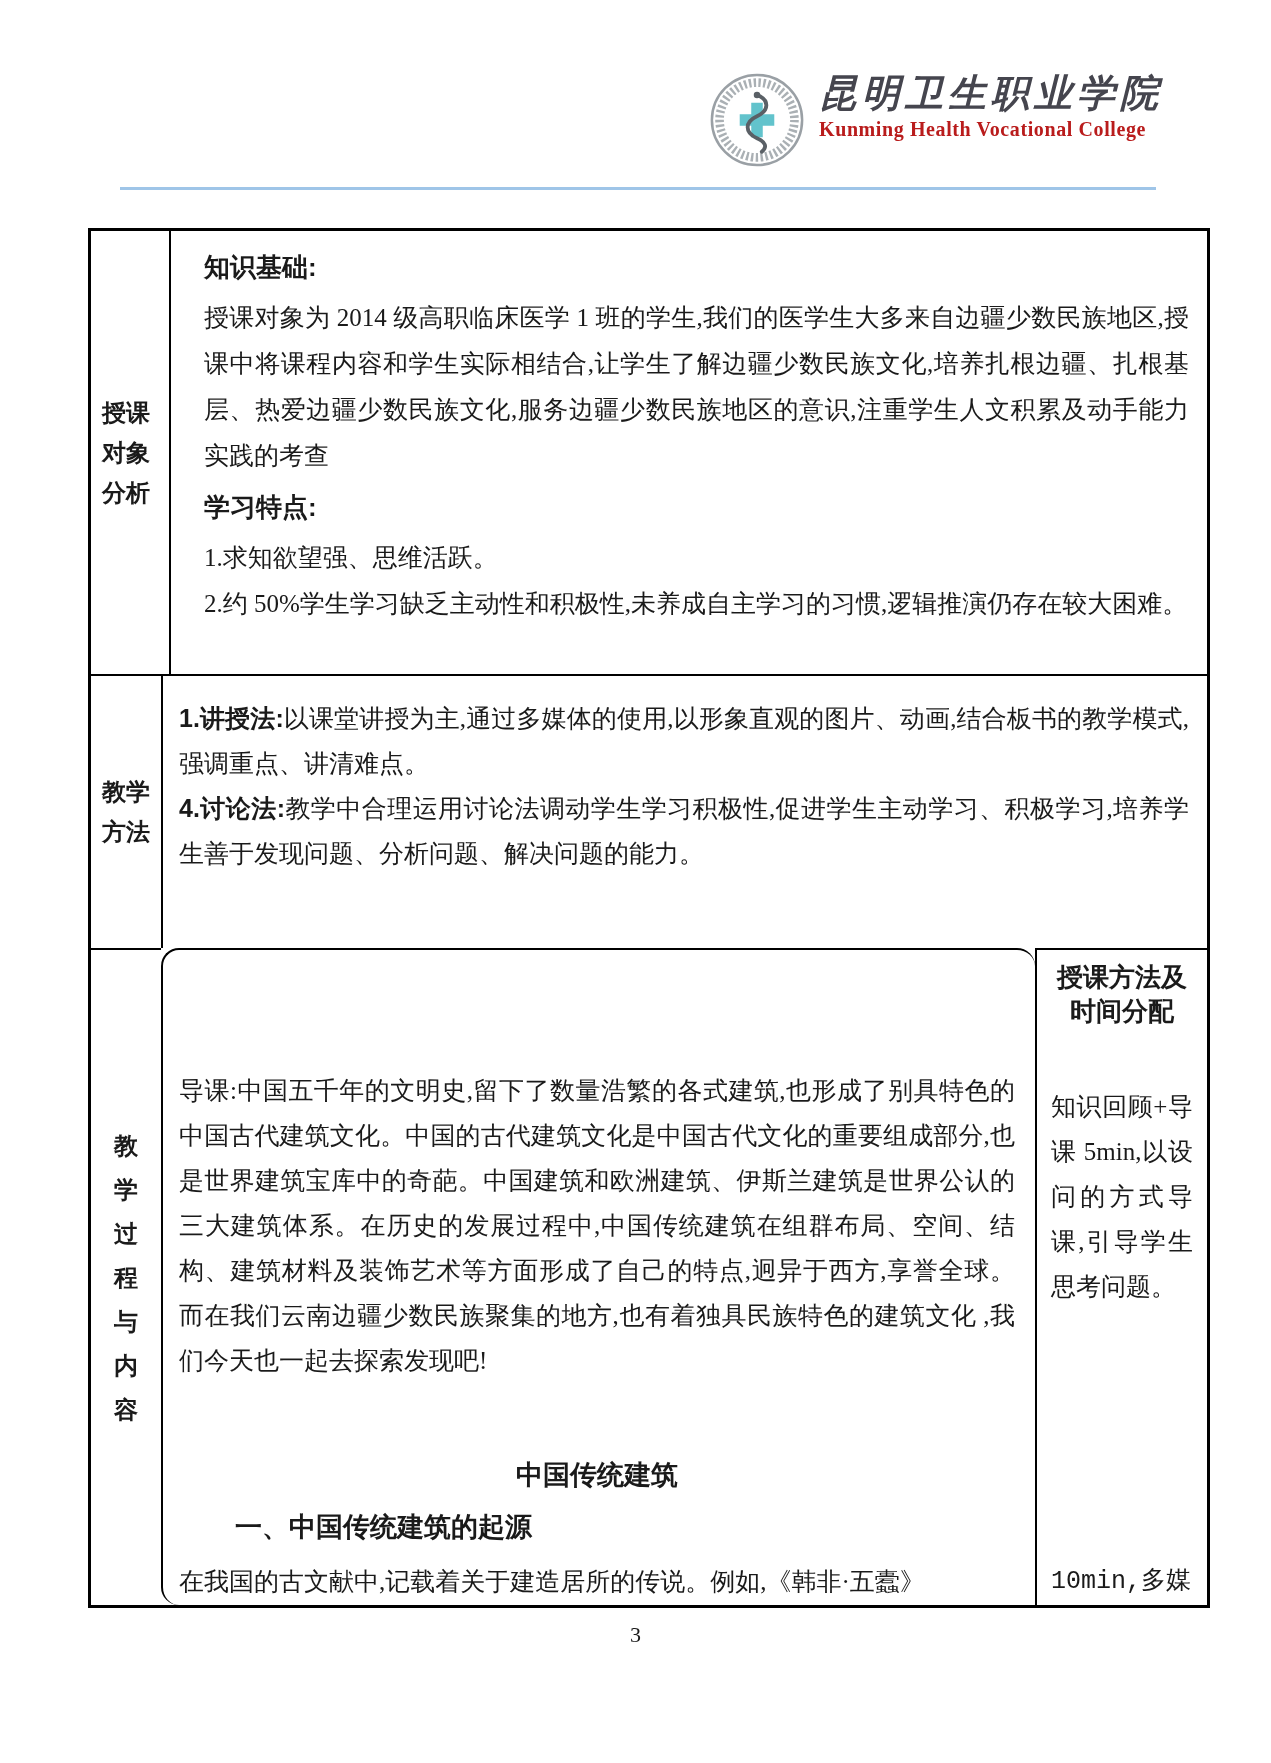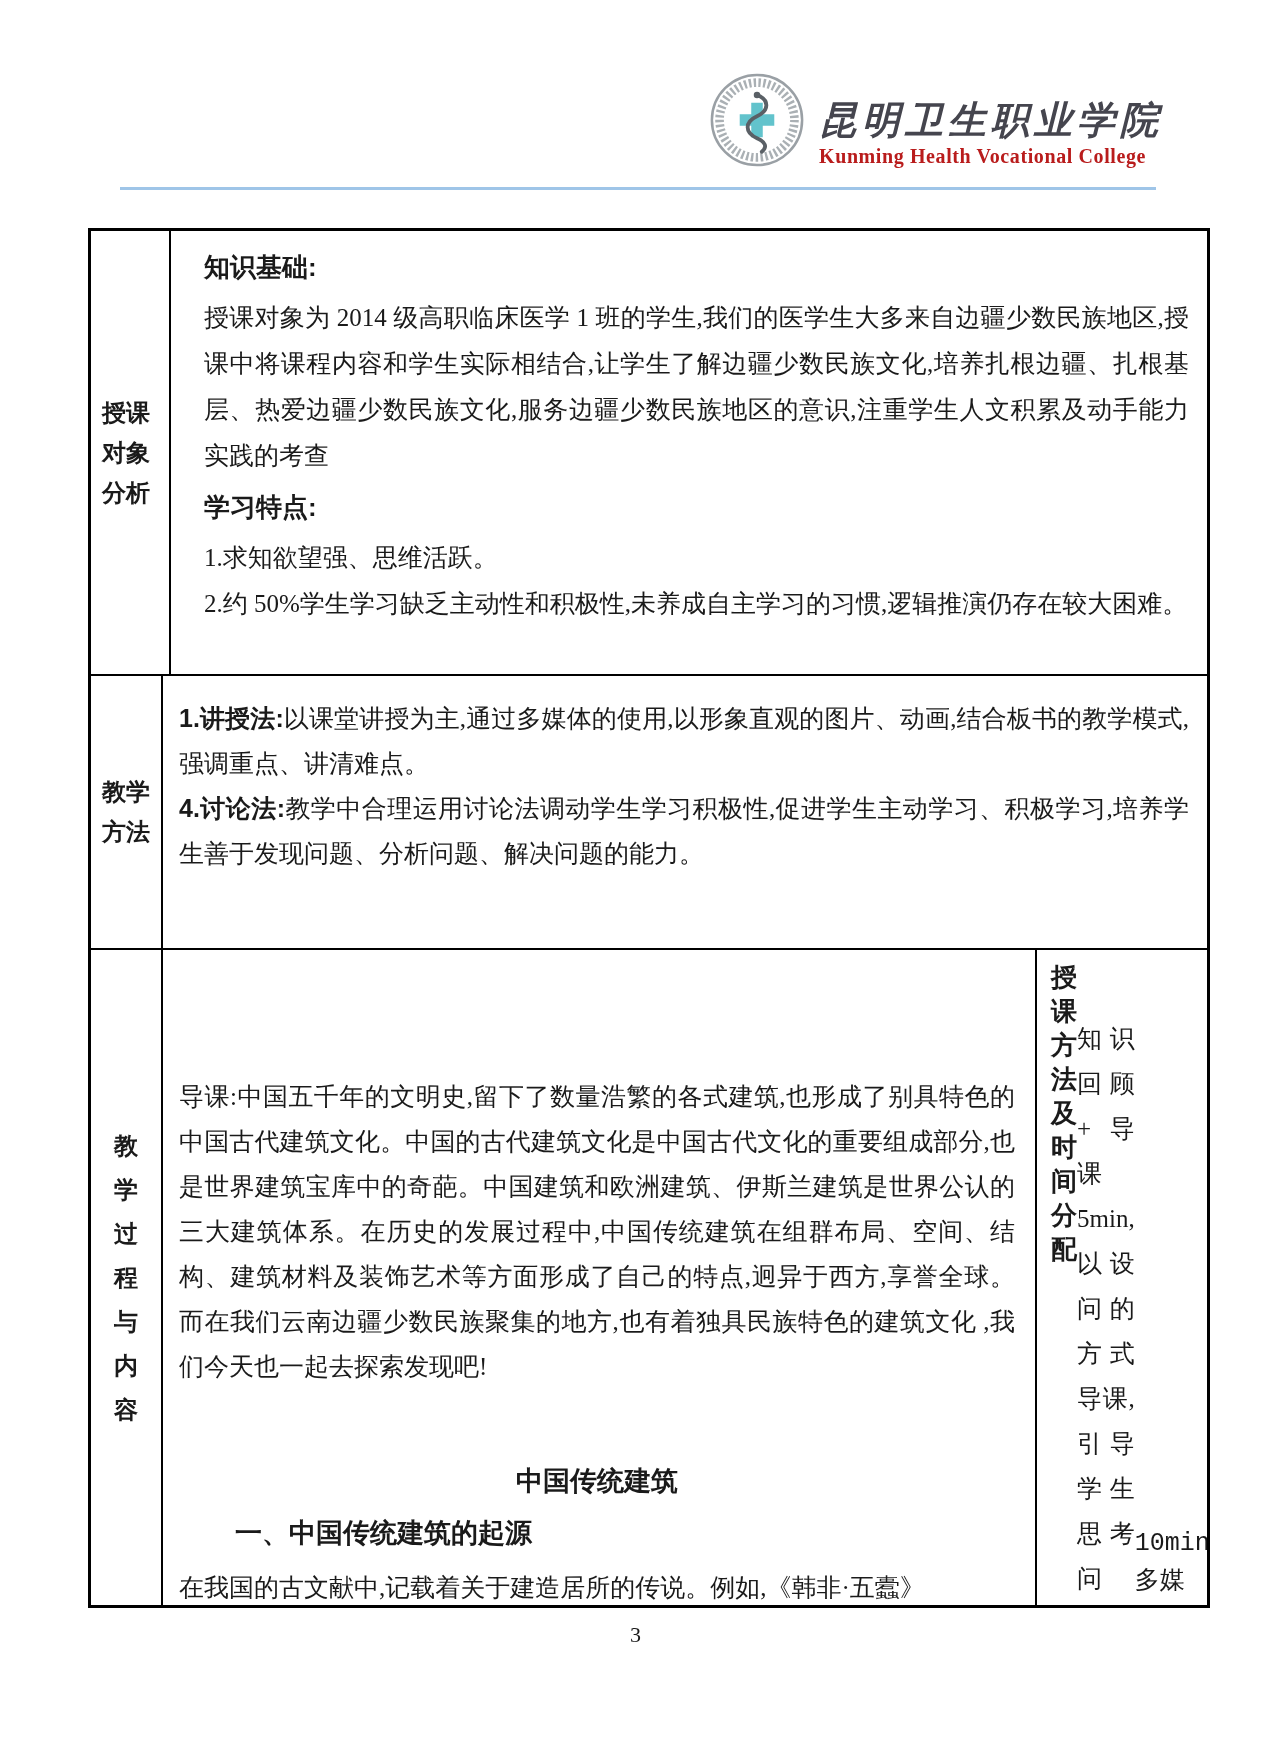--- a/index.html
+++ b/index.html
@@ -2,21 +2,21 @@
 <html><head>
 <meta charset="utf-8">
 <style>
   html,body{margin:0;padding:0;}
   body{
     width:1271px;height:1763px;position:relative;background:#ffffff;
     font-family:"Liberation Serif","DejaVu Serif",serif;color:#1a1a1a;
     overflow:hidden;
   }
   
-  .logo-wrap{position:absolute;top:72px;right:108px;display:flex;align-items:flex-end;gap:14px;}
+  .logo-wrap{position:absolute;top:72px;right:108px;display:flex;align-items:flex-start;gap:14px;}
   .seal{width:96px;height:96px;flex:0 0 auto;}
   .names{display:flex;flex-direction:column;align-items:flex-start;}
   .name-zh{
     font-family:"DejaVu Serif",serif;font-style:italic;font-weight:bold;
     font-size:38px;letter-spacing:5px;color:#45454e;white-space:nowrap;line-height:1.1;
   }
   .name-en{
     font-family:"Liberation Serif",serif;font-weight:bold;font-size:20px;
     color:#b91c1c;letter-spacing:0.6px;margin-top:4px;white-space:nowrap;
   }
@@ -43,35 +43,35 @@
   .h-sans{
     font-family:"Liberation Sans","DejaVu Sans",sans-serif;font-weight:700;
     font-size:26px;line-height:44px;margin:0 0 6px 0;
   }
   .para{font-size:25px;line-height:46px;text-align:justify;margin:0;}
   .pt{font-size:25px;line-height:46px;text-align:justify;margin:0;}
   .methods{padding:20px 18px 0 16px;}
   .methods p{font-size:25px;line-height:45px;text-align:justify;margin:0;}
   .methods b{font-family:"Liberation Sans","DejaVu Sans",sans-serif;font-weight:700;}
   
-  .proc-main{padding:12px 20px 0 16px;position:relative;}
+  .proc-main{padding:6px 20px 0 16px;position:relative;border-radius:18px;}
   .intro{margin-top:112px;font-size:25px;line-height:45px;text-align:justify;}
   .sec-title{
     margin-top:74px;text-align:center;
     font-family:"Liberation Sans","DejaVu Sans",sans-serif;font-weight:700;
     font-size:27px;line-height:36px;
   }
   .sub-title{
     margin-top:16px;padding-left:56px;
     font-family:"Liberation Sans","DejaVu Sans",sans-serif;font-weight:700;
     font-size:27px;line-height:36px;
   }
   .body-line{margin-top:17px;font-size:25px;line-height:40px;text-align:justify;}
   
-  .proc-right{display:flex;flex-direction:row;padding:10px 14px 4px 14px;}
+  .proc-right{display:flex;flex-direction:column;padding:10px 14px 4px 14px;}
   .rc-header{
     text-align:center;font-family:"Liberation Sans","DejaVu Sans",sans-serif;
     font-weight:700;font-size:26px;line-height:34px;
   }
   .rc-header span{display:block;}
   .rc-note1{margin-top:56px;font-size:25px;line-height:45px;text-align:justify;}
   .rc-note2{margin-top:auto;font-size:25px;line-height:38px;font-family:Liberation Mono, monospace;}
   
   .page-num{position:absolute;top:1620px;left:0;width:1271px;text-align:center;
     font-size:22px;line-height:30px;}

